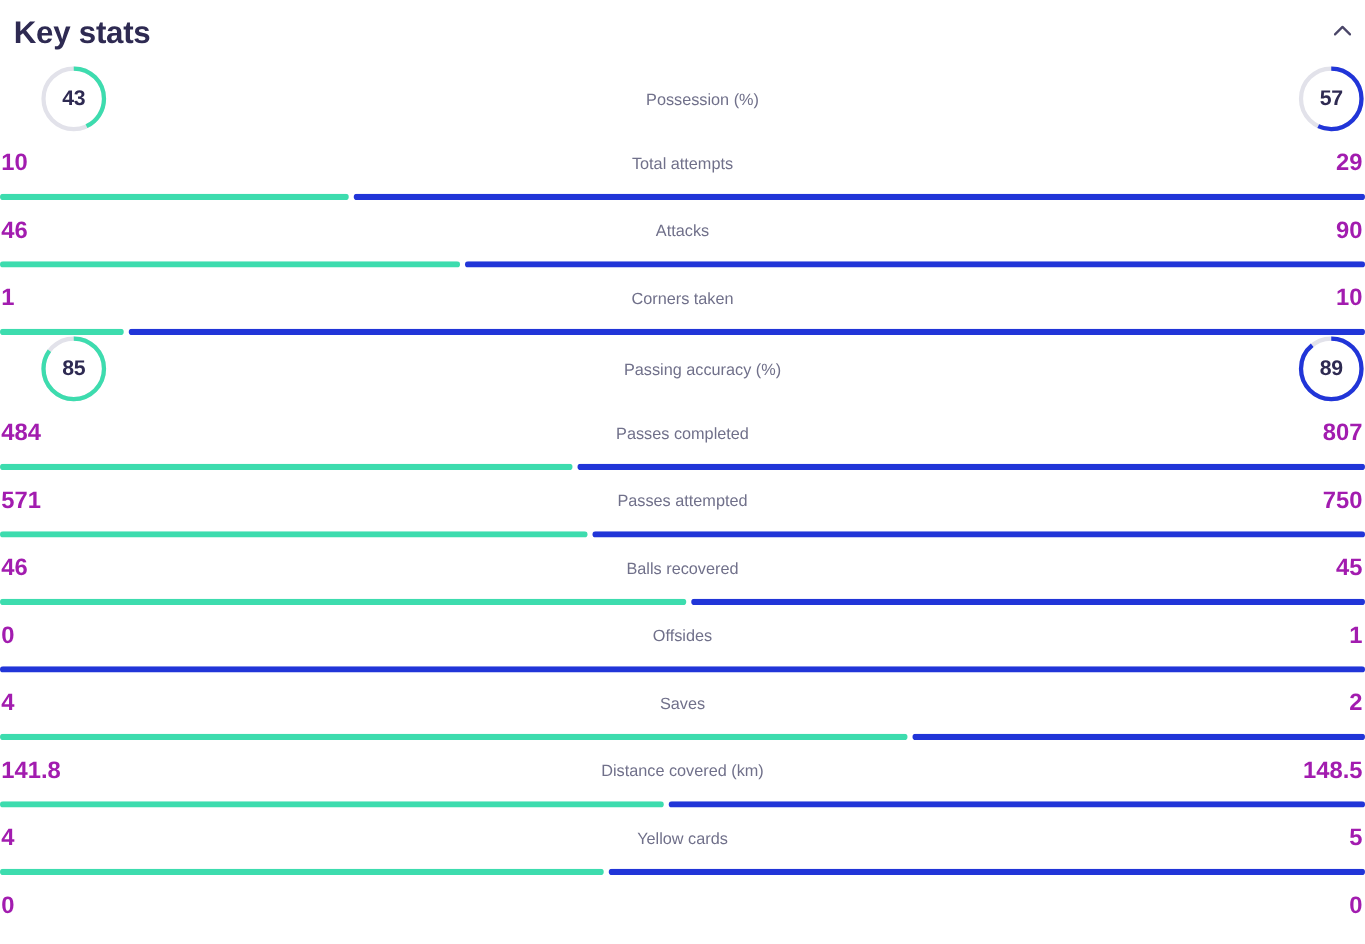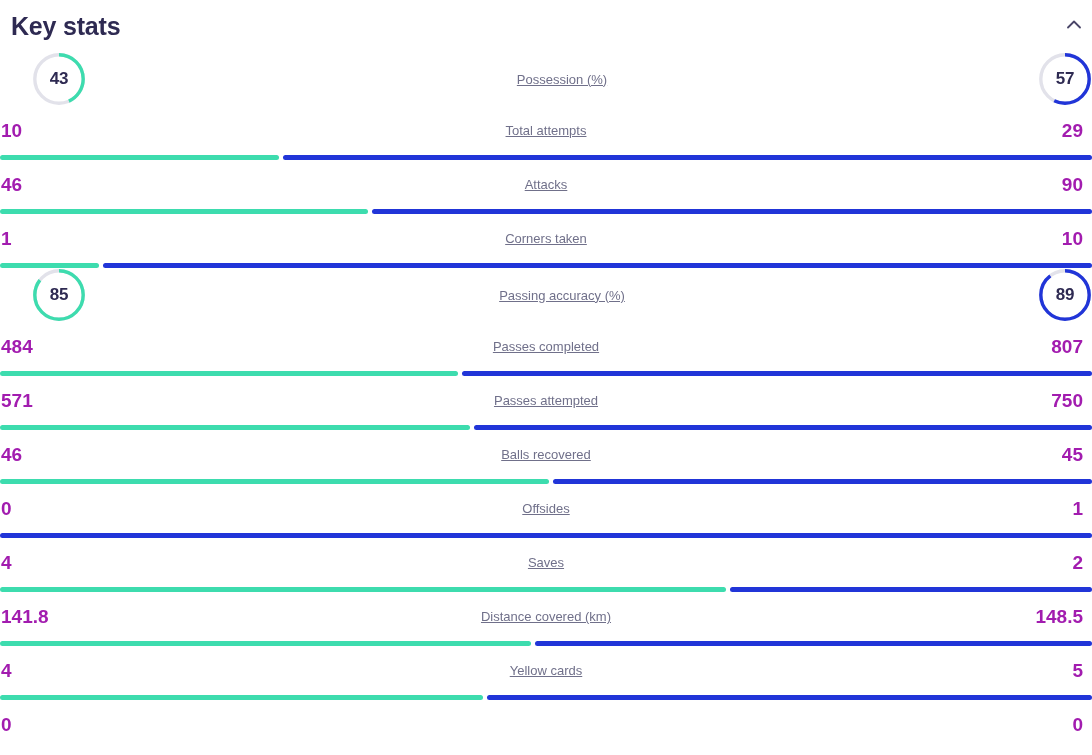--- a/index.html
+++ b/index.html
@@ -68,32 +68,31 @@
 
   .val {
     font-size:19px;
     font-weight:bold;
     color:#a21caf;
     line-height:1;
     white-space:nowrap;
     flex:0 0 auto;
   }
   .val.left  { text-align:left; padding-left:1px; }
-  .val.right { text-align:right; padding-right:9px; }
+  .val.right { text-align:right; padding-right:2px; }
 
   .stat-label {
     position:absolute;
     left:0; right:0;
     text-align:center;
     font-size:13px;
     color:#70708a;
     line-height:1;
     white-space:nowrap;
     pointer-events:none;
-    text-decoration:underline;
   }
 
   
   .bar {
     position:relative;
     width:1092px;
     height:5px;
     display:flex;
     overflow:hidden;
   }

